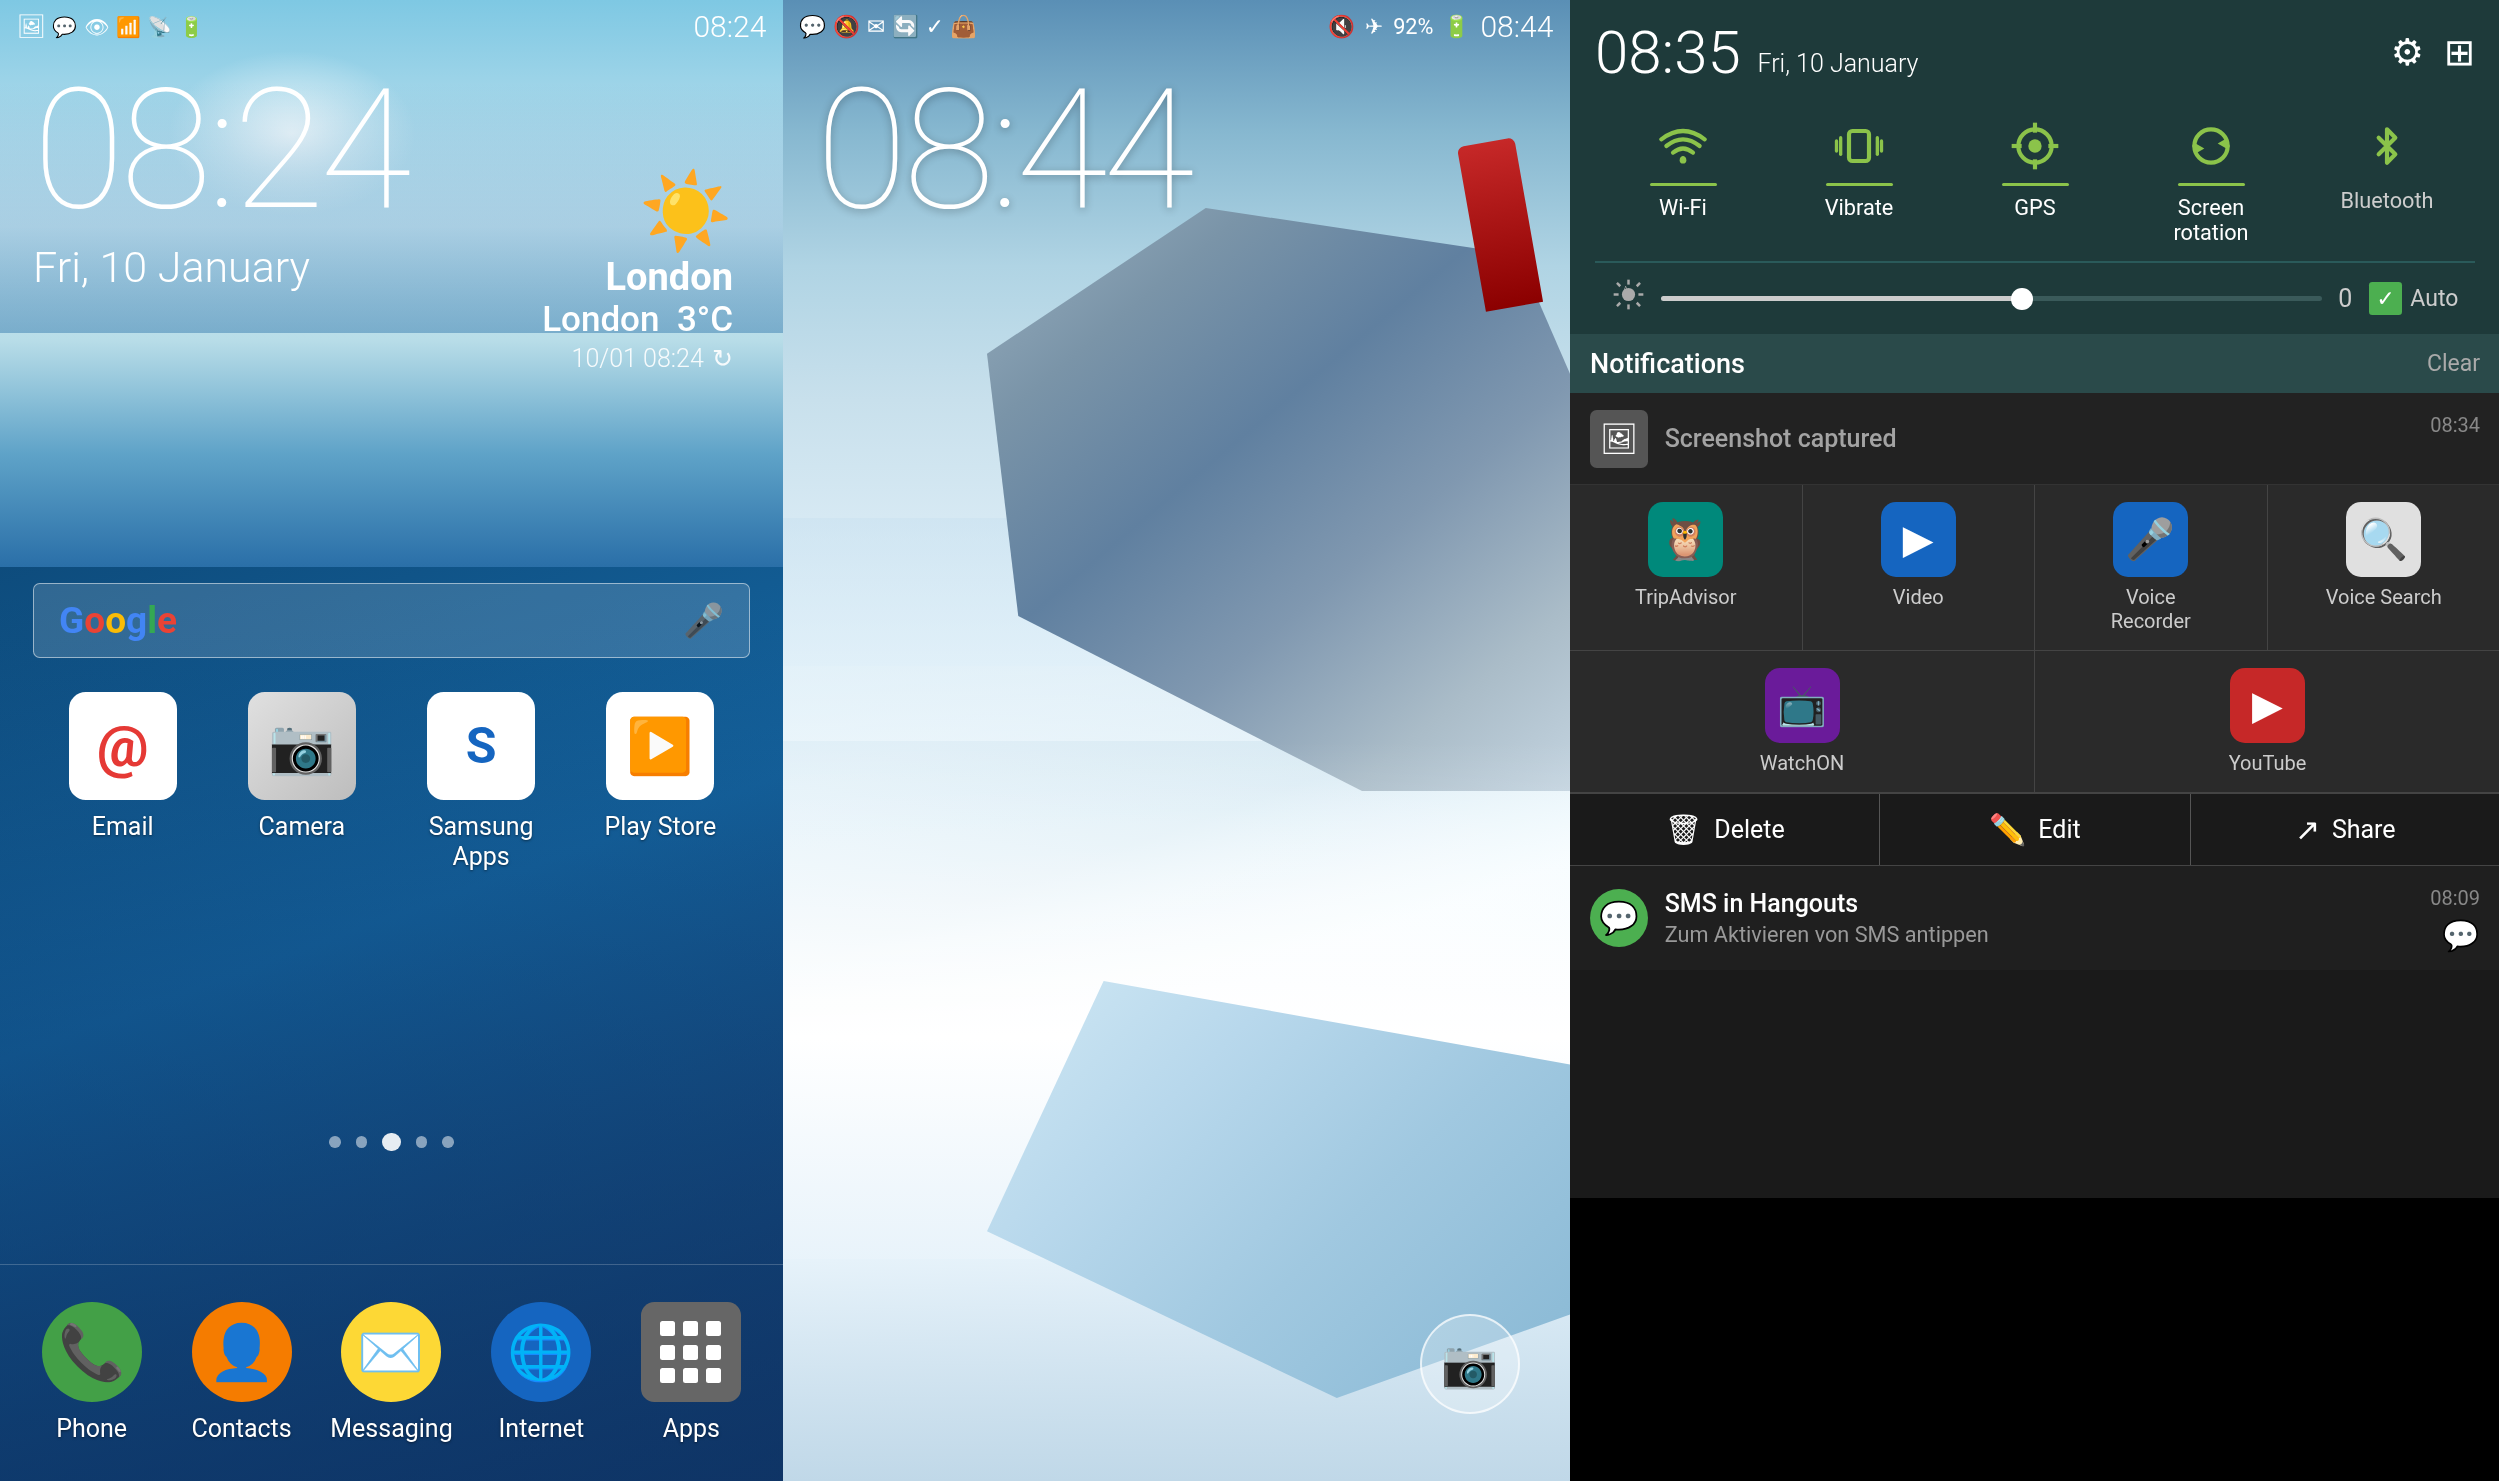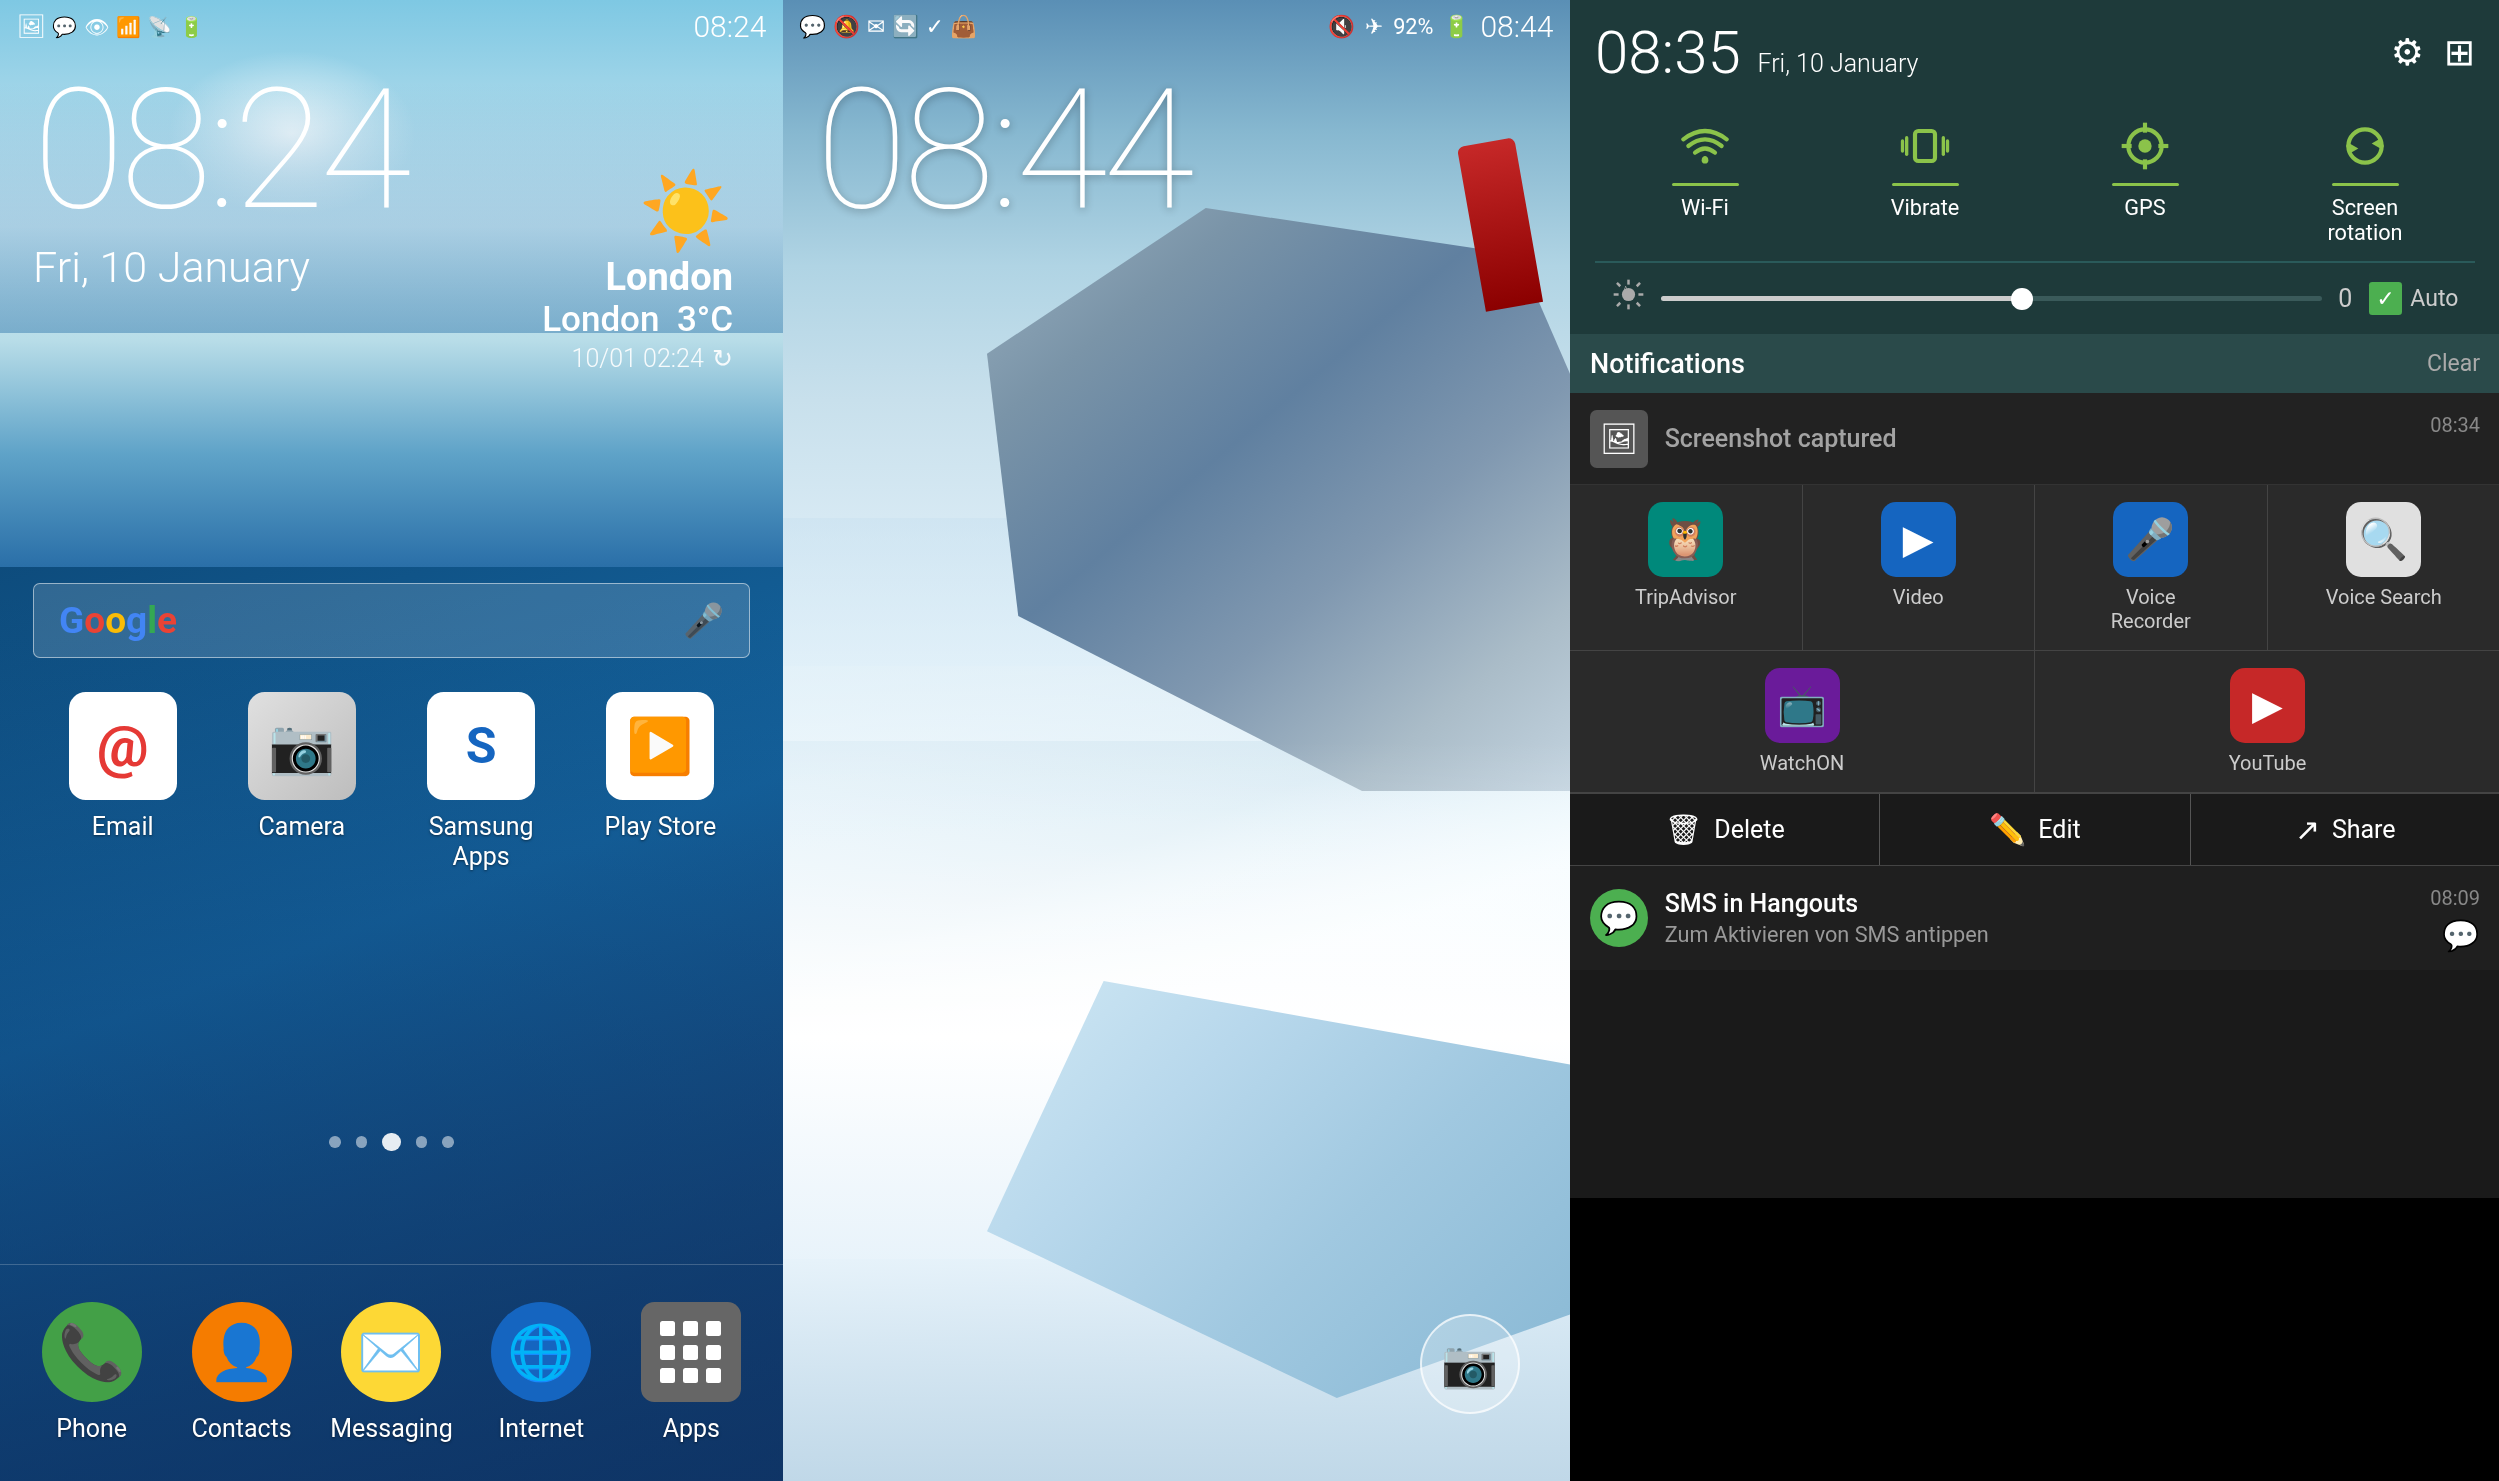--- a/index.html
+++ b/index.html
@@ -580,21 +580,21 @@
   </div>
 
   <div class="weather-widget">
     <div class="weather-sun">☀️</div>
     <div class="weather-city">London</div>
     <div class="weather-temp">
       <span>London</span>&nbsp;
       <span>3°C</span>
     </div>
     <div class="weather-datetime">
-      <span>10/01  02:24</span>
+      <span>10/01  08:24</span>
       <span>↻</span>
     </div>
   </div>
 
   <div class="google-search-bar">
     <div class="google-text">
       <span class="google-g">G</span><span class="google-o1">o</span><span class="google-o2">o</span><span class="google-g2">g</span><span class="google-l">l</span><span class="google-e">e</span>
     </div>
     <div class="mic-icon">🎤</div>
   </div>
@@ -798,20 +798,28 @@
                 <polygon points="50,20 50,34 38,27" fill="#8bc34a"></polygon>
                 <path d="M50 30 A20 20 0 0 1 10 30" stroke="#8bc34a" stroke-width="5" fill="none" stroke-linecap="round"></path>
                 <polygon points="10,40 10,26 22,33" fill="#8bc34a"></polygon>
               </svg>
           </div>
           <div class="active-underline" style="width:100%;"></div>
         </div>
         <div class="toggle-label">Screen<br>rotation</div>
       </div>
 
+      <div class="quick-toggle toggle-inactive">
+        <div class="toggle-icon-circle" style="background:transparent;border:none;">
+          <svg width="50" height="50" viewBox="0 0 60 60">
+              <path d="M20 20 L40 40 L30 50 L30 10 L40 20 L20 40" stroke="#8bc34a" stroke-width="5" fill="none" stroke-linecap="round" stroke-linejoin="round"></path>
+            </svg>
+        </div>
+        <div class="toggle-label">Bluetooth</div>
+      </div>
     </div>
 
     <div class="brightness-row">
       <div class="brightness-icon">
         <svg width="33" height="33" viewBox="0 0 40 40" style="font-size:40px">
             <circle cx="20" cy="20" r="8" fill="#aaa"></circle>
             <line x1="20" y1="2" x2="20" y2="8" stroke="#aaa" stroke-width="3"></line>
             <line x1="20" y1="32" x2="20" y2="38" stroke="#aaa" stroke-width="3"></line>
             <line x1="2" y1="20" x2="8" y2="20" stroke="#aaa" stroke-width="3"></line>
             <line x1="32" y1="20" x2="38" y2="20" stroke="#aaa" stroke-width="3"></line>

